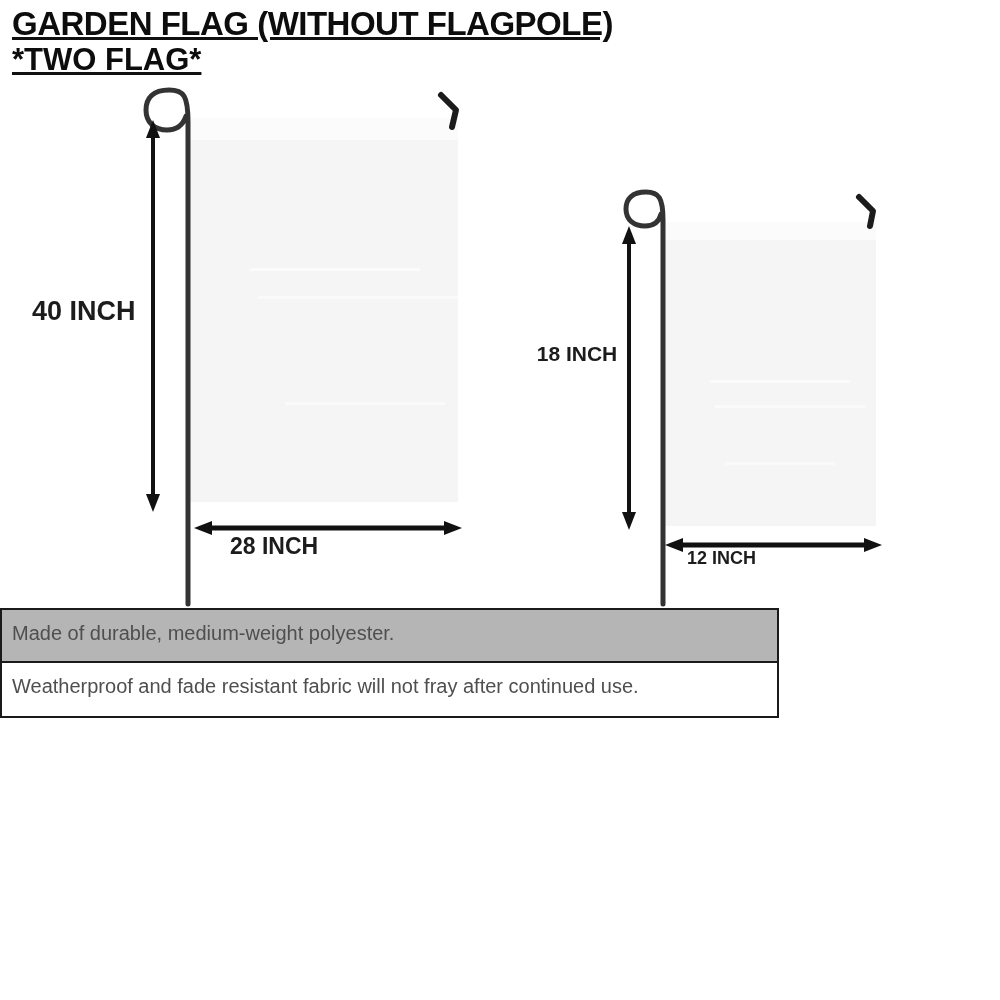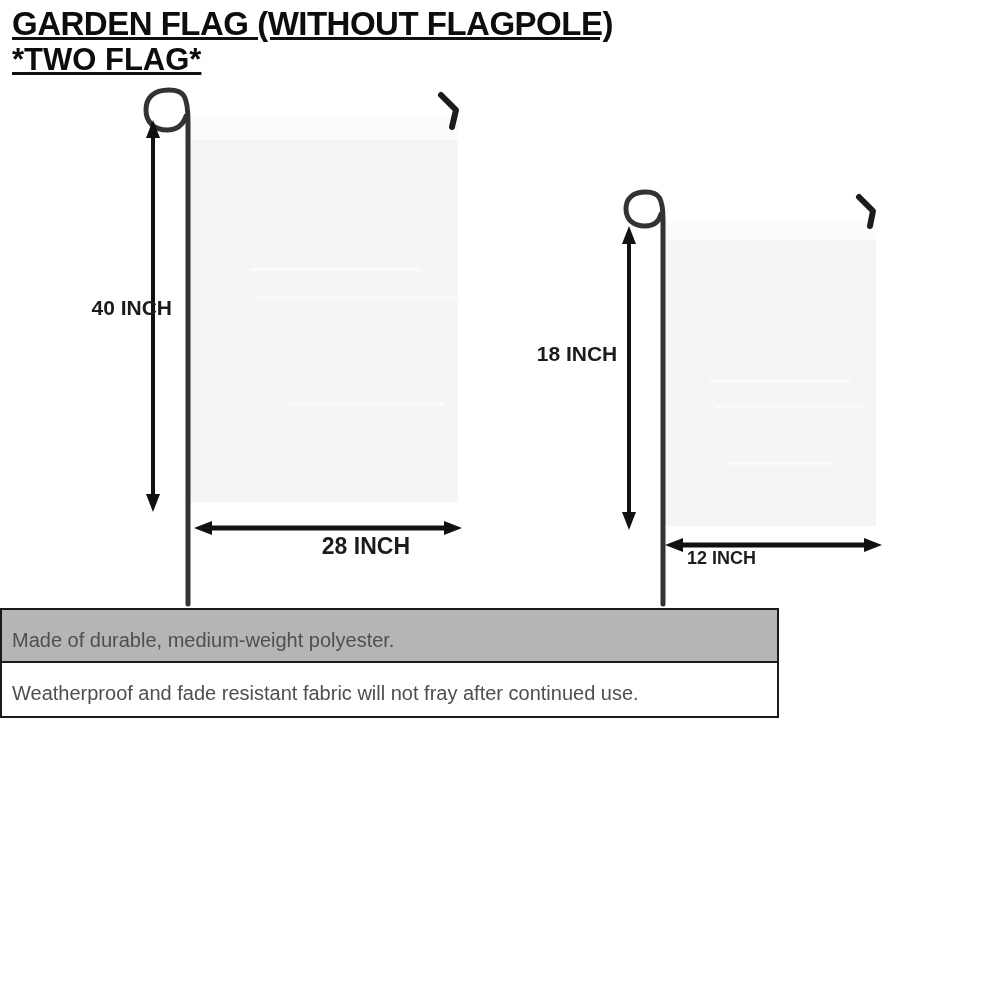--- a/index.html
+++ b/index.html
@@ -8,31 +8,31 @@
     font-family:"Liberation Sans","DejaVu Sans",sans-serif;color:#111;
   }
   
   .title-block{position:absolute;top:6px;left:12px;width:100%;text-align:left;text-decoration:underline;}
   .title-line1{font-size:33px;font-weight:900;letter-spacing:-0.5px;color:#0d0d0d;line-height:1.1;}
   .title-line2{font-size:31px;font-weight:900;letter-spacing:0px;color:#0d0d0d;line-height:1.15;}
   
   .diagram-svg{position:absolute;left:0;top:0;width:1000px;height:1000px;}
   
   .measure-label{position:absolute;font-weight:700;color:#1c1c1c;white-space:nowrap;}
-  .label-40{left:32px;top:296px;width:140px;text-align:right;font-size:21px;}
-  .label-28{left:230px;top:533px;width:180px;text-align:right;font-size:23px;}
+  .label-40{left:32px;top:296px;width:140px;text-align:left;font-size:27px;}
+  .label-28{left:230px;top:533px;width:180px;text-align:left;font-size:23px;}
   .label-18{left:512px;top:342px;width:130px;text-align:center;font-size:21px;}
   .label-12{left:687px;top:548px;width:170px;text-align:left;font-size:18px;}
   
   .feature-table{
     position:absolute;left:0;top:608px;width:779px;
     border:2px solid #1a1a1a;box-sizing:border-box;background:#ffffff;
   }
   .feature-row{
-    height:53px;box-sizing:border-box;padding:18px 10px;
+    height:53px;box-sizing:border-box;padding:11px 10px;
     font-size:20px;line-height:1.25;color:#4f4f4f;
     border-bottom:2px solid #1a1a1a;background:#ffffff;
   }
   .feature-row:last-child{border-bottom:none;}
   .feature-row.gray{background:#b5b5b5;}
 </style>
 </head>
 <body>
 
 <div class="canvas">

